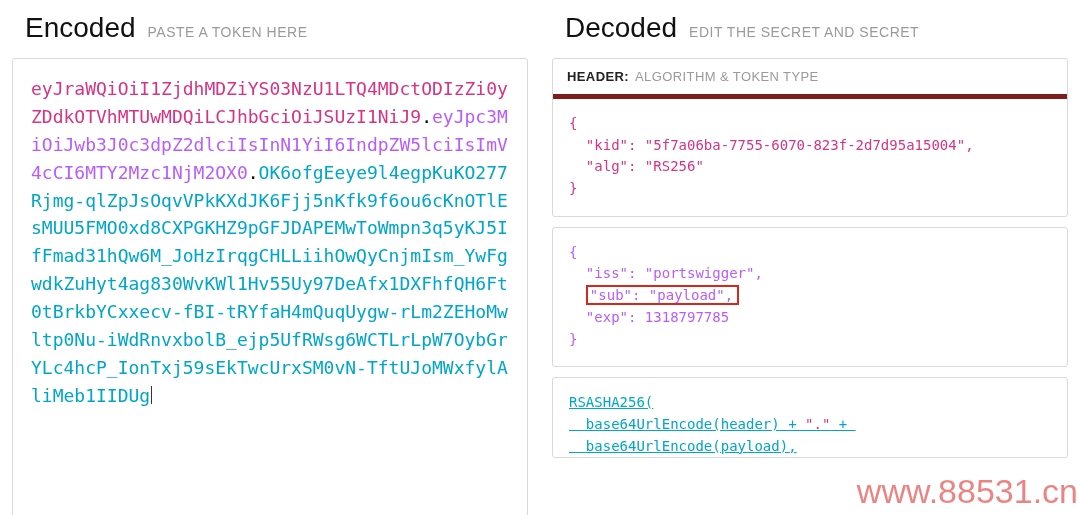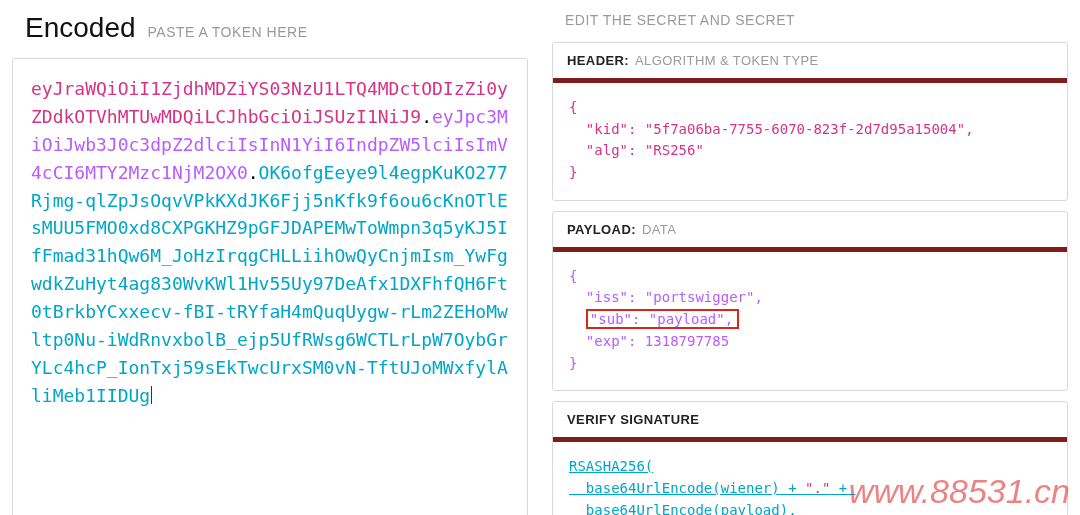--- a/index.html
+++ b/index.html
@@ -102,28 +102,27 @@
     top: 190px;
     font-size: 80px;
     color: rgba(0,0,0,0.06);
     transform: rotate(-20deg);
     pointer-events: none;
     font-weight: 700;
     letter-spacing: 4px;
   }
   .watermark2 {
     position: absolute;
-    right: 10px;
+    right: 2px;
     bottom: 4px;
     font-size: 34px;
     color: rgba(220,30,30,0.55);
     font-weight: 400;
     font-family: Arial, sans-serif;
     pointer-events: none;
-    font-style: italic;
   }
 </style>
 </head>
 <body>
 
 <div class="wrap">
 
   <div class="col">
     <div class="title-row">
       <span class="title">Encoded</span>
@@ -131,57 +130,51 @@
     </div>
     <div class="panel encoded-panel">
       <div class="token">
         <span class="tk-header">eyJraWQiOiI1ZjdhMDZiYS03NzU1LTQ4MDctODIzZi0yZDdkOTVhMTUwMDQiLCJhbGciOiJSUzI1NiJ9</span><span class="tk-dot">.</span><span class="tk-payload">eyJpc3MiOiJwb3J0c3dpZ2dlciIsInN1YiI6IndpZW5lciIsImV4cCI6MTY2Mzc1NjM2OX0</span><span class="tk-dot">.</span><span class="tk-sig">OK6ofgEeye9l4egpKuKO277Rjmg-qlZpJsOqvVPkKXdJK6Fjj5nKfk9f6ou6cKnOTlEsMUU5FMO0xd8CXPGKHZ9pGFJDAPEMwToWmpn3q5yKJ5IfFmad31hQw6M_JoHzIrqgCHLLiihOwQyCnjmIsm_YwFgwdkZuHyt4ag830WvKWl1Hv55Uy97DeAfx1DXFhfQH6Ft0tBrkbYCxxecv-fBI-tRYfaH4mQuqUygw-rLm2ZEHoMwltp0Nu-iWdRnvxbolB_ejp5UfRWsg6WCTLrLpW7OybGrYLc4hcP_IonTxj59sEkTwcUrxSM0vN-TftUJoMWxfylAliMeb1IIDUg</span><span class="caret"></span>
       </div>
     </div>
   </div>
 
   <div class="col">
     <div class="title-row">
+      <span class="title">Decoded</span>
       <span class="subtitle">EDIT THE SECRET AND SECRET</span>
     </div>
 
     <div class="section">
       <div class="section-head">
         <span class="label">HEADER:</span>
         <span class="desc">ALGORITHM &amp; TOKEN TYPE</span>
       </div>
       <div class="section-body json-header-body">
 <div class="json-line">{</div>
 <div class="json-line">  "kid": "<span>5f7a06ba-7755-6070-823f-2d7d95a15004</span>",</div>
 <div class="json-line">  "alg": "<span>RS256</span>"</div>
 <div class="json-line">}</div>
       </div>
     </div>
 
     <div class="section">
-      <div class="section-head">
-        <span class="label">PAYLOAD:</span>
-        <span class="desc">DATA</span>
-      </div>
       <div class="section-body json-payload-body">
 <div class="json-line">{</div>
 <div class="json-line">  "iss": "<span>portswigger</span>",</div>
 <div class="json-line">  <span class="boxed">"sub": "<span>payload</span>",</span></div>
 <div class="json-line">  "exp": <span>1318797785</span></div>
 <div class="json-line">}</div>
       </div>
     </div>
 
     <div class="section">
-      <div class="section-head">
-        <span class="label">VERIFY SIGNATURE</span>
-      </div>
       <div class="section-body verify-body">
 <div class="verify-line"><span>RSASHA256(</span></div>
-<div class="verify-line">  <span>base64UrlEncode(wiener)</span><span> + </span><span class="v-str">"."</span><span> + </span></div>
+<div class="verify-line">  <span>base64UrlEncode(header)</span><span> + </span><span class="v-str">"."</span><span> + </span></div>
 <div class="verify-line">  <span>base64UrlEncode(payload)</span><span>,</span></div>
       </div>
     </div>
 
   </div>
 </div>
 
 <div class="watermark1"></div>
 <div class="watermark2">www.88531.cn</div>
 

